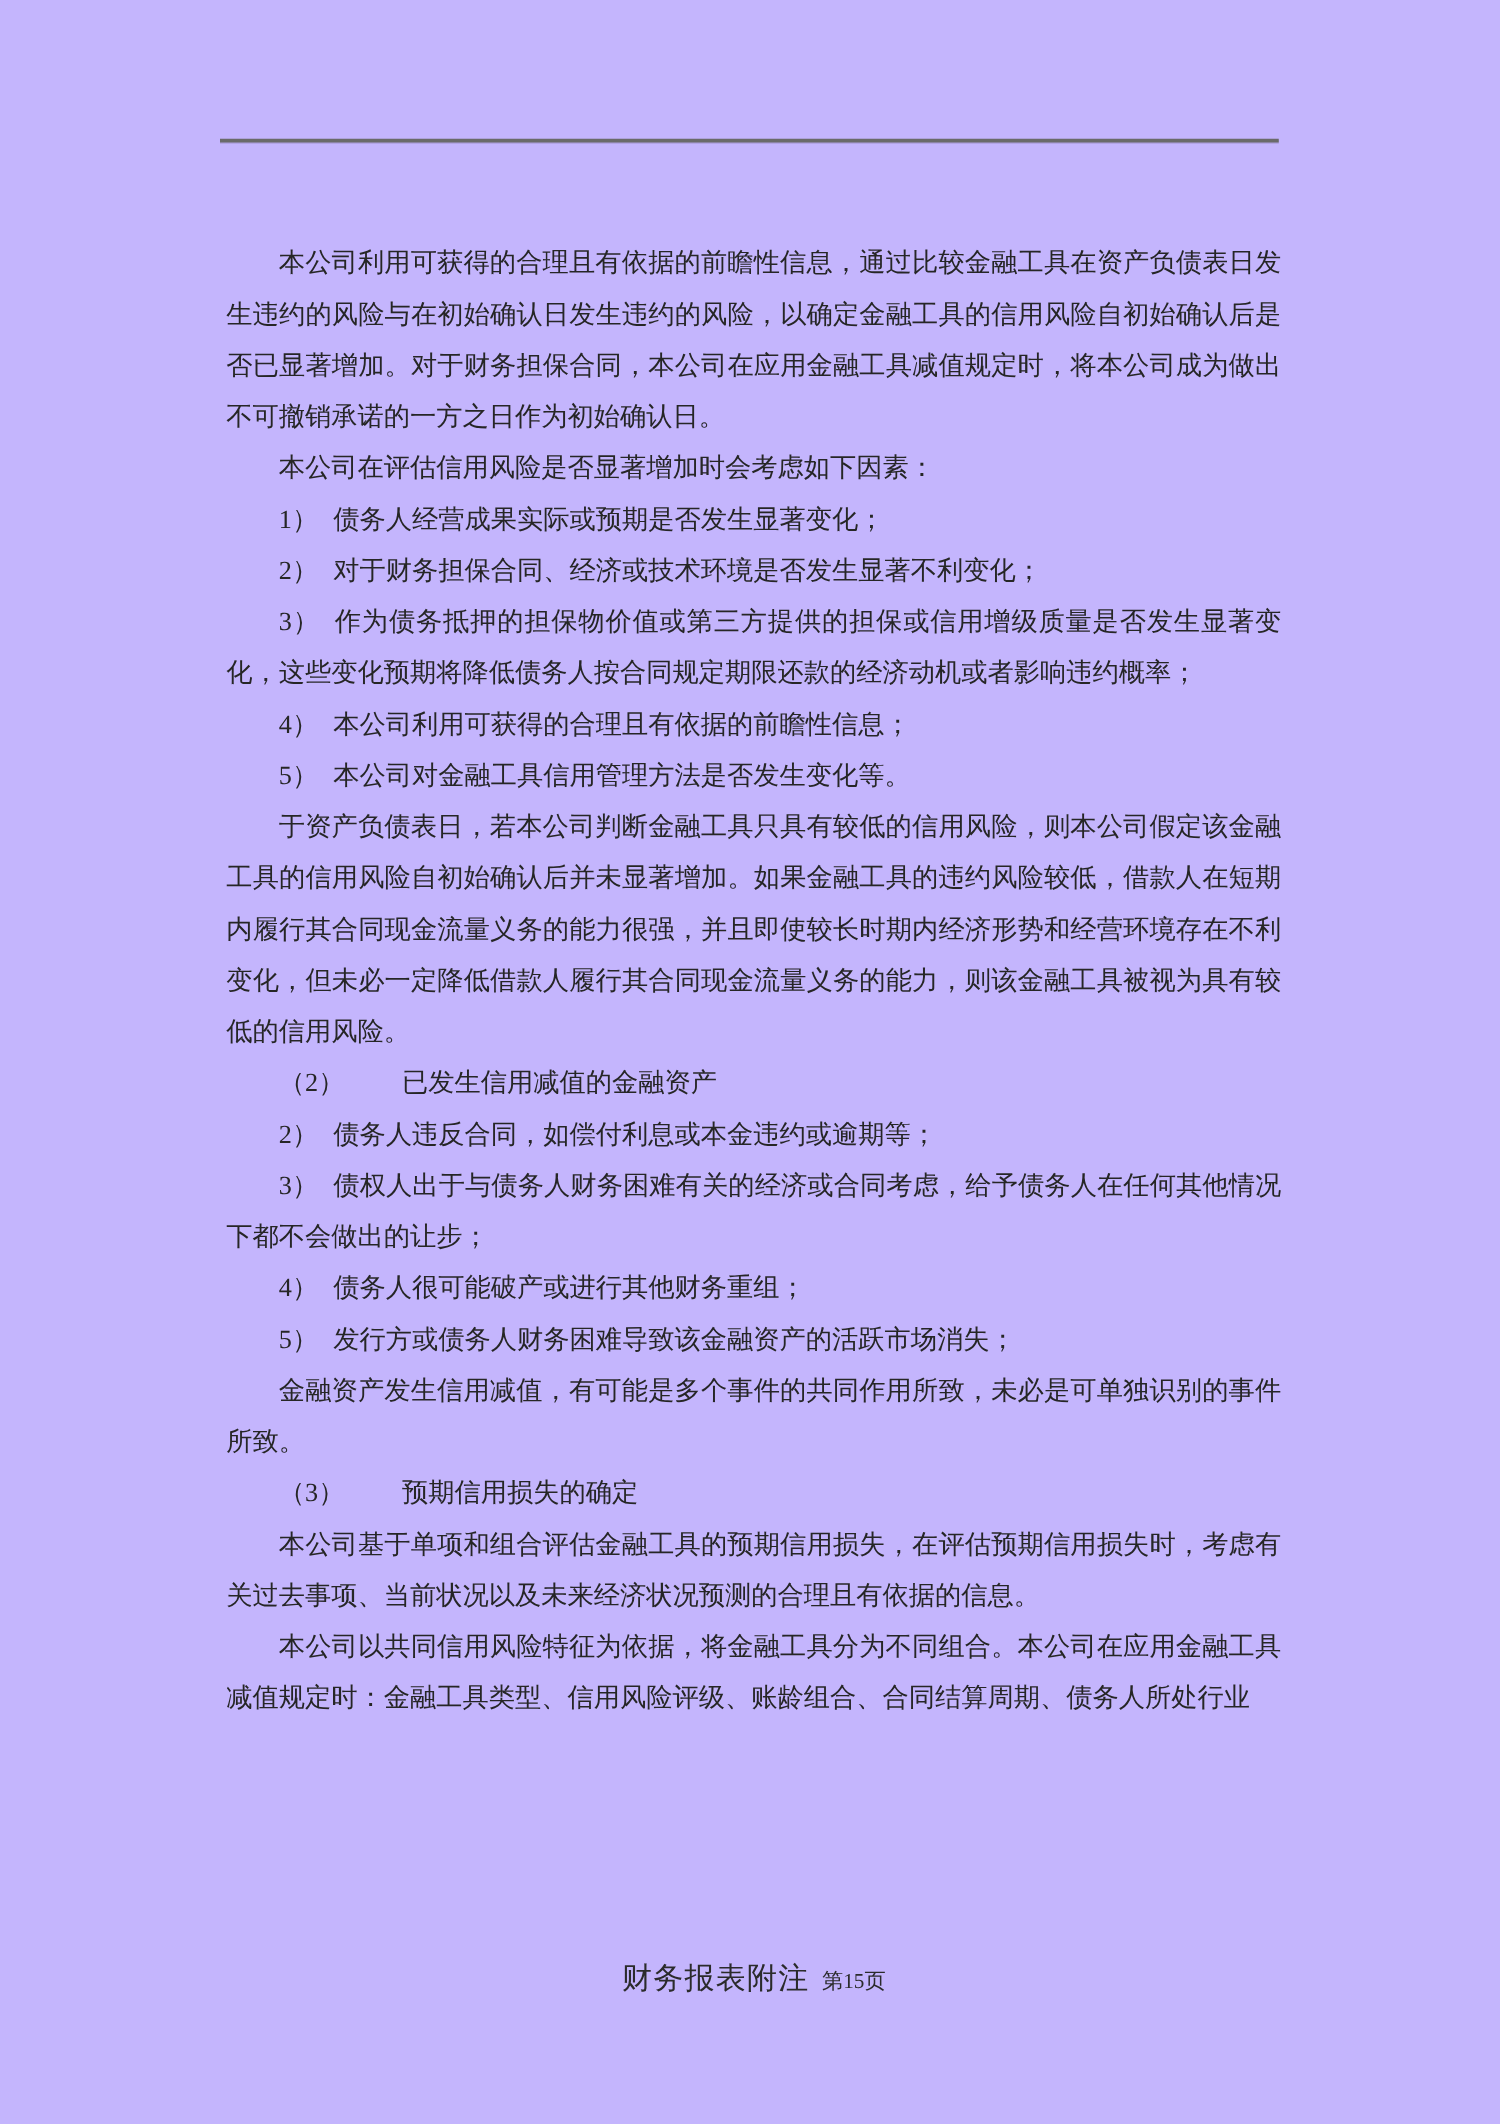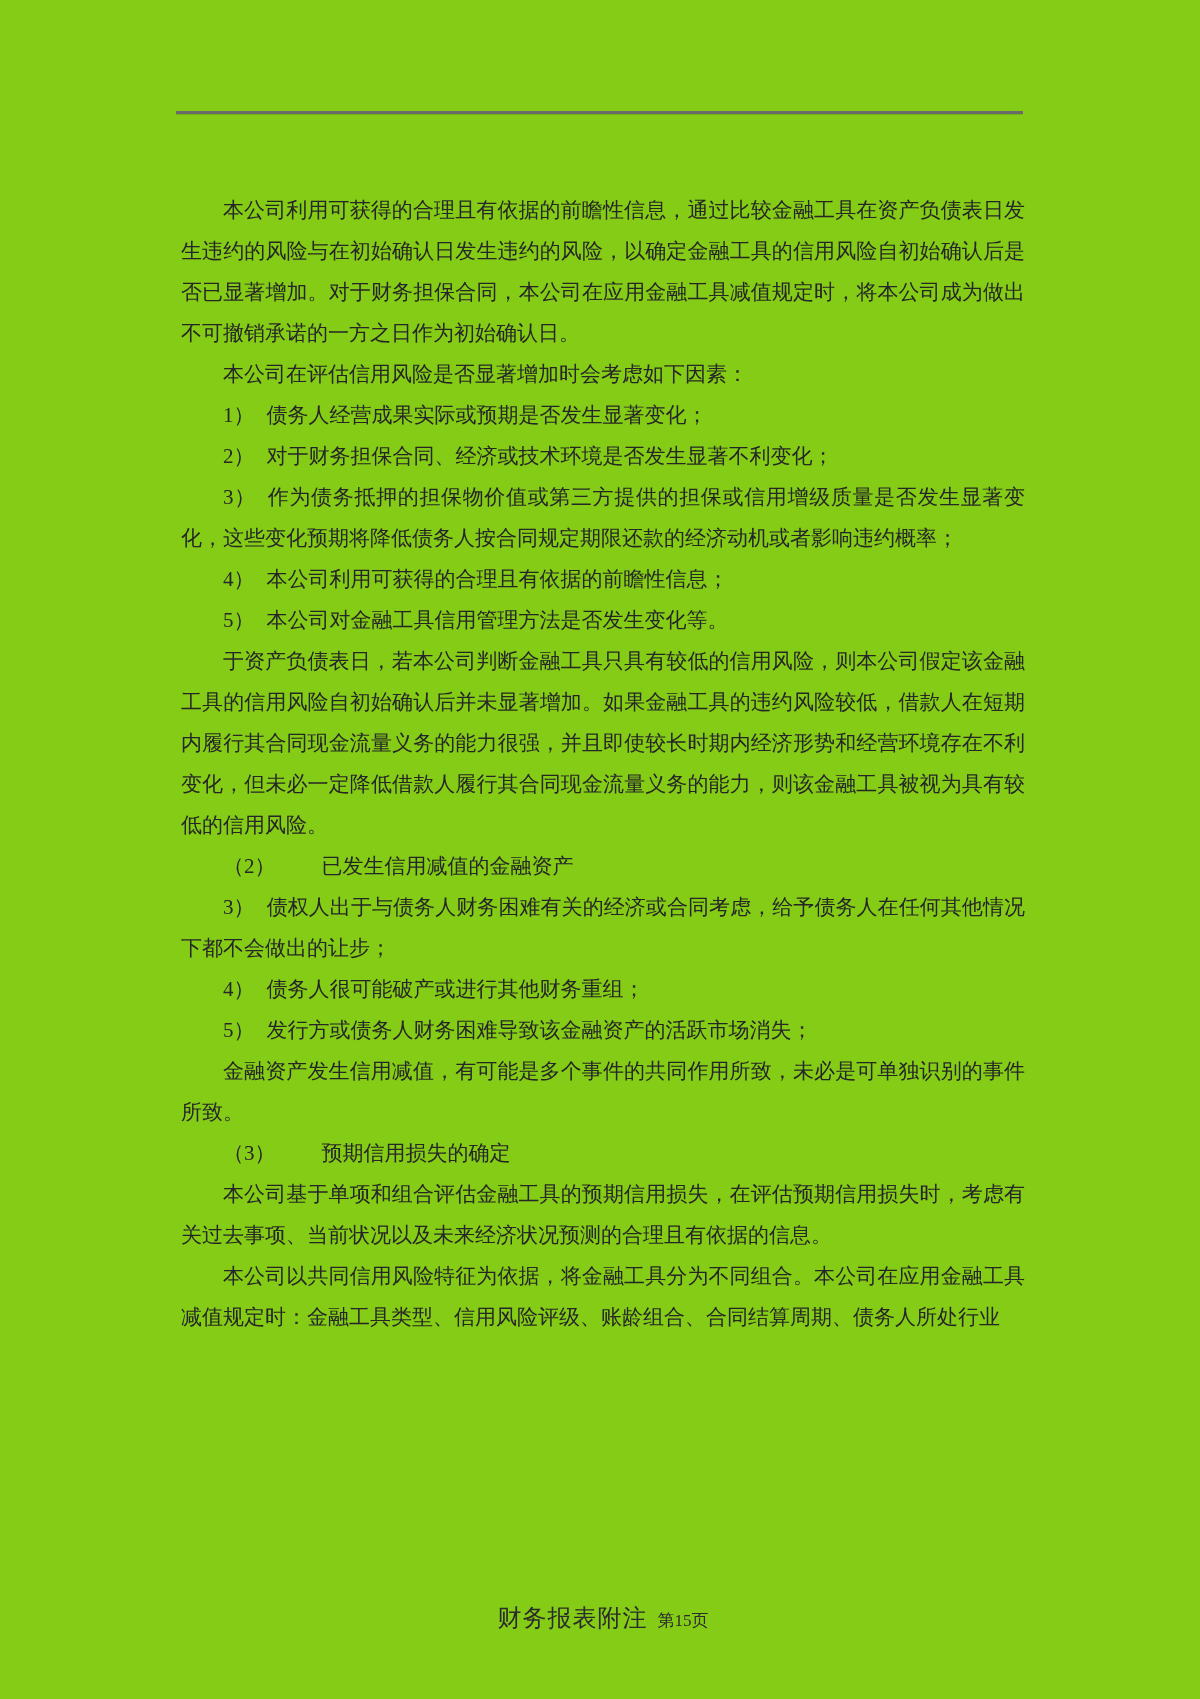--- a/index.html
+++ b/index.html
@@ -9,21 +9,21 @@
     position: relative;
     background: #ffffff;
     font-family: "Liberation Serif", "DejaVu Serif", serif;
     color: #262626;
     overflow: hidden;
   }
   .sheet {
     position: absolute;
     left: 0; top: 0;
     width: 1200px; height: 1699px;
-    background: #84cc16;
+    background: #c4b5fd;
   }
   .top-rule {
     position: absolute;
     left: 176px;
     top: 111px;
     width: 847px;
     height: 3px;
     background: #6a6a6a;
     box-shadow: 0 1px 0 rgba(0,0,0,0.12);
   }
@@ -42,21 +42,20 @@
   .block .marker { display: inline; }
   .item .marker { margin-right: 12px; }
   .heading .marker { margin-right: 46px; }
   .footer {
     position: absolute;
     left: 181px;
     top: 1566px;
     width: 844px;
     text-align: center;
     white-space: nowrap;
-    margin-top: 36px;
   }
   .footer-title {
     font-size: 24px;
     color: #2b2b2b;
     letter-spacing: 1px;
   }
   .footer-page {
     font-size: 17px;
     color: #2b2b2b;
     margin-left: 10px;
@@ -84,20 +83,21 @@
     <div class="block item"><span class="marker">4）</span><span>本公司利用可获得的合理且有依据的前瞻性信息；</span></div>
 
     <div class="block item"><span class="marker">5）</span><span>本公司对金融工具信用管理方法是否发生变化等。</span></div>
 
     <div class="block para"><span>于资产负债表日，若本公司判断金融工具只具有较低的信用风险，则本公司假定该金融工具的信用风险自初始确认后并未显著增加。如果金融工具的违约风险较低，借款人在短期内履行其合同现金流量义务的能力很强，并且即使较长时期内经济形势和经营环境存在不利变化，但未必一定降低借款人履行其合同现金流量义务的能力，则该金融工具被视为具有较低的信用风险。</span></div>
 
     <div class="block heading"><span class="marker">（2）</span><span>已发生信用减值的金融资产</span></div>
 
 
 
+    <div class="block item"><span class="marker">2）</span><span>债务人违反合同，如偿付利息或本金违约或逾期等；</span></div>
 
     <div class="block item"><span class="marker">3）</span><span>债权人出于与债务人财务困难有关的经济或合同考虑，给予债务人在任何其他情况下都不会做出的让步；</span></div>
 
     <div class="block item"><span class="marker">4）</span><span>债务人很可能破产或进行其他财务重组；</span></div>
 
     <div class="block item"><span class="marker">5）</span><span>发行方或债务人财务困难导致该金融资产的活跃市场消失；</span></div>
 
 
     <div class="block para"><span>金融资产发生信用减值，有可能是多个事件的共同作用所致，未必是可单独识别的事件所致。</span></div>
 

